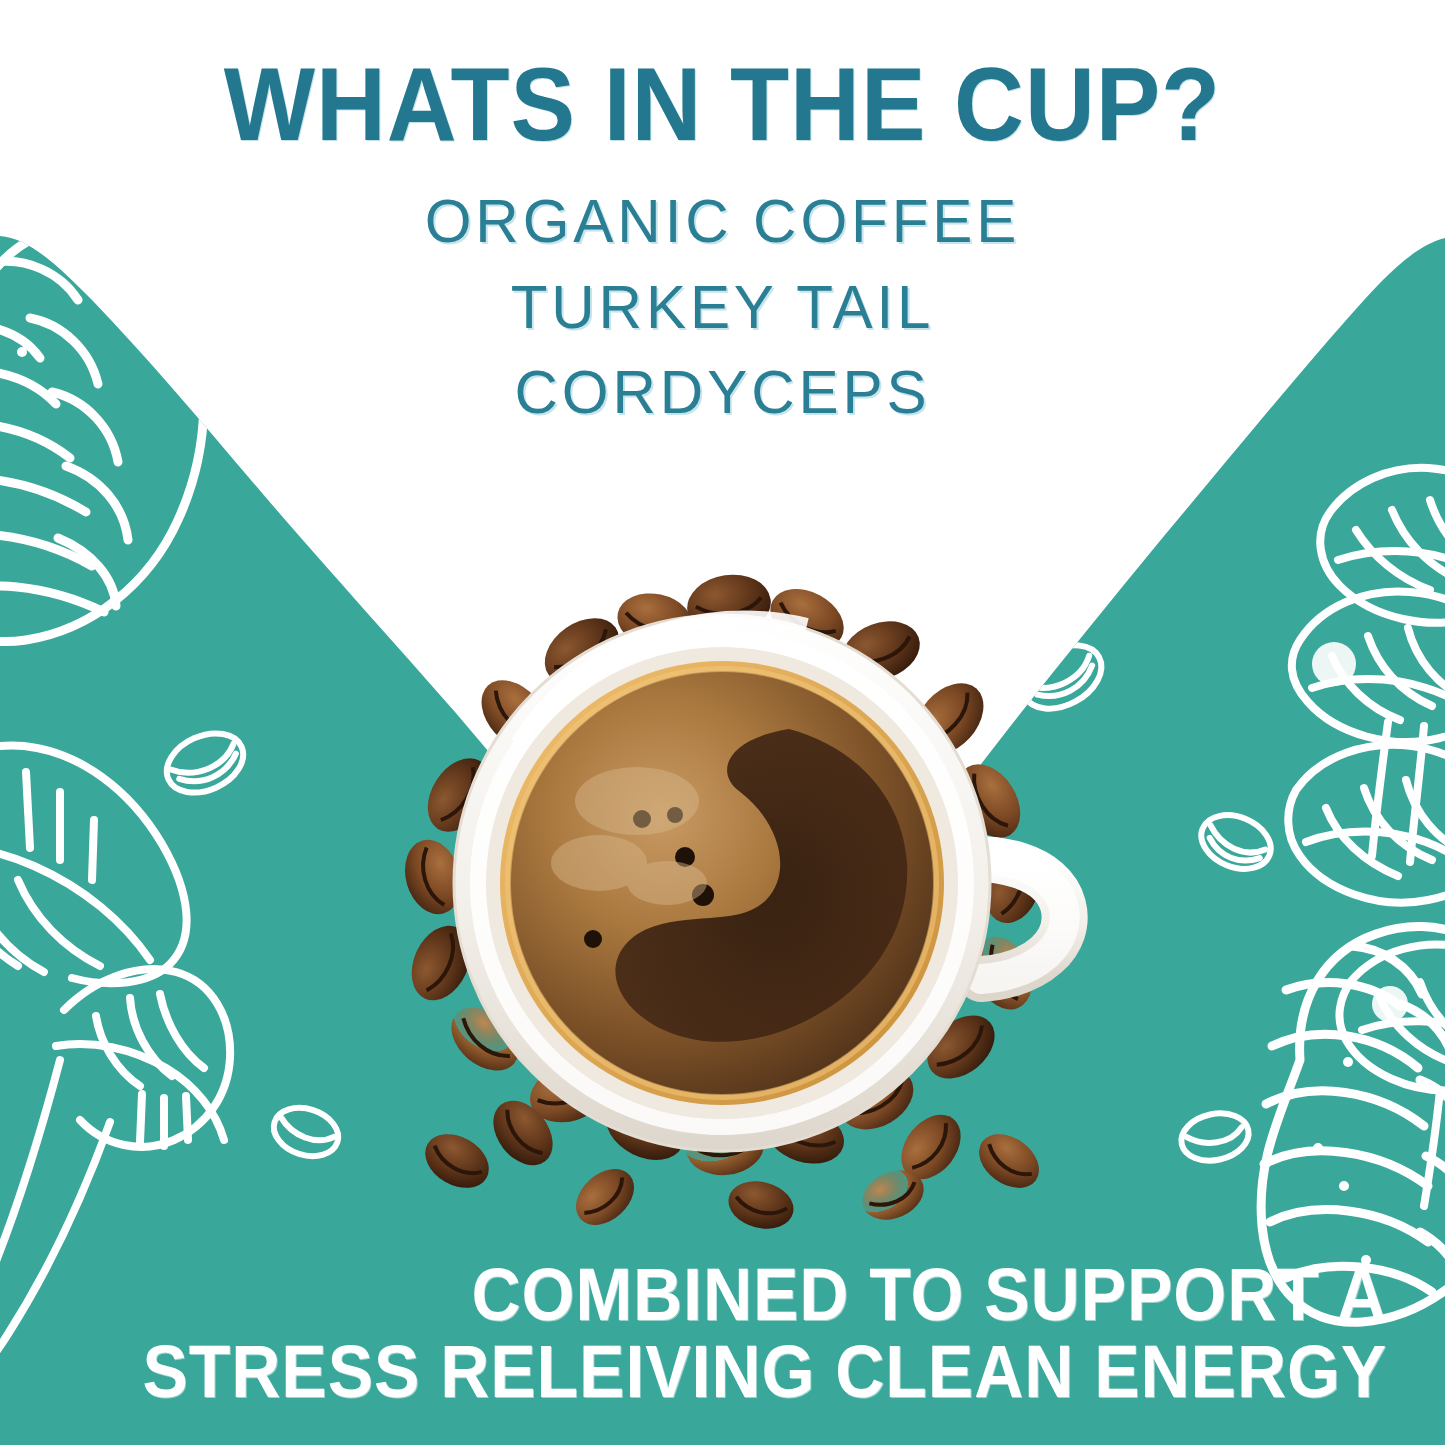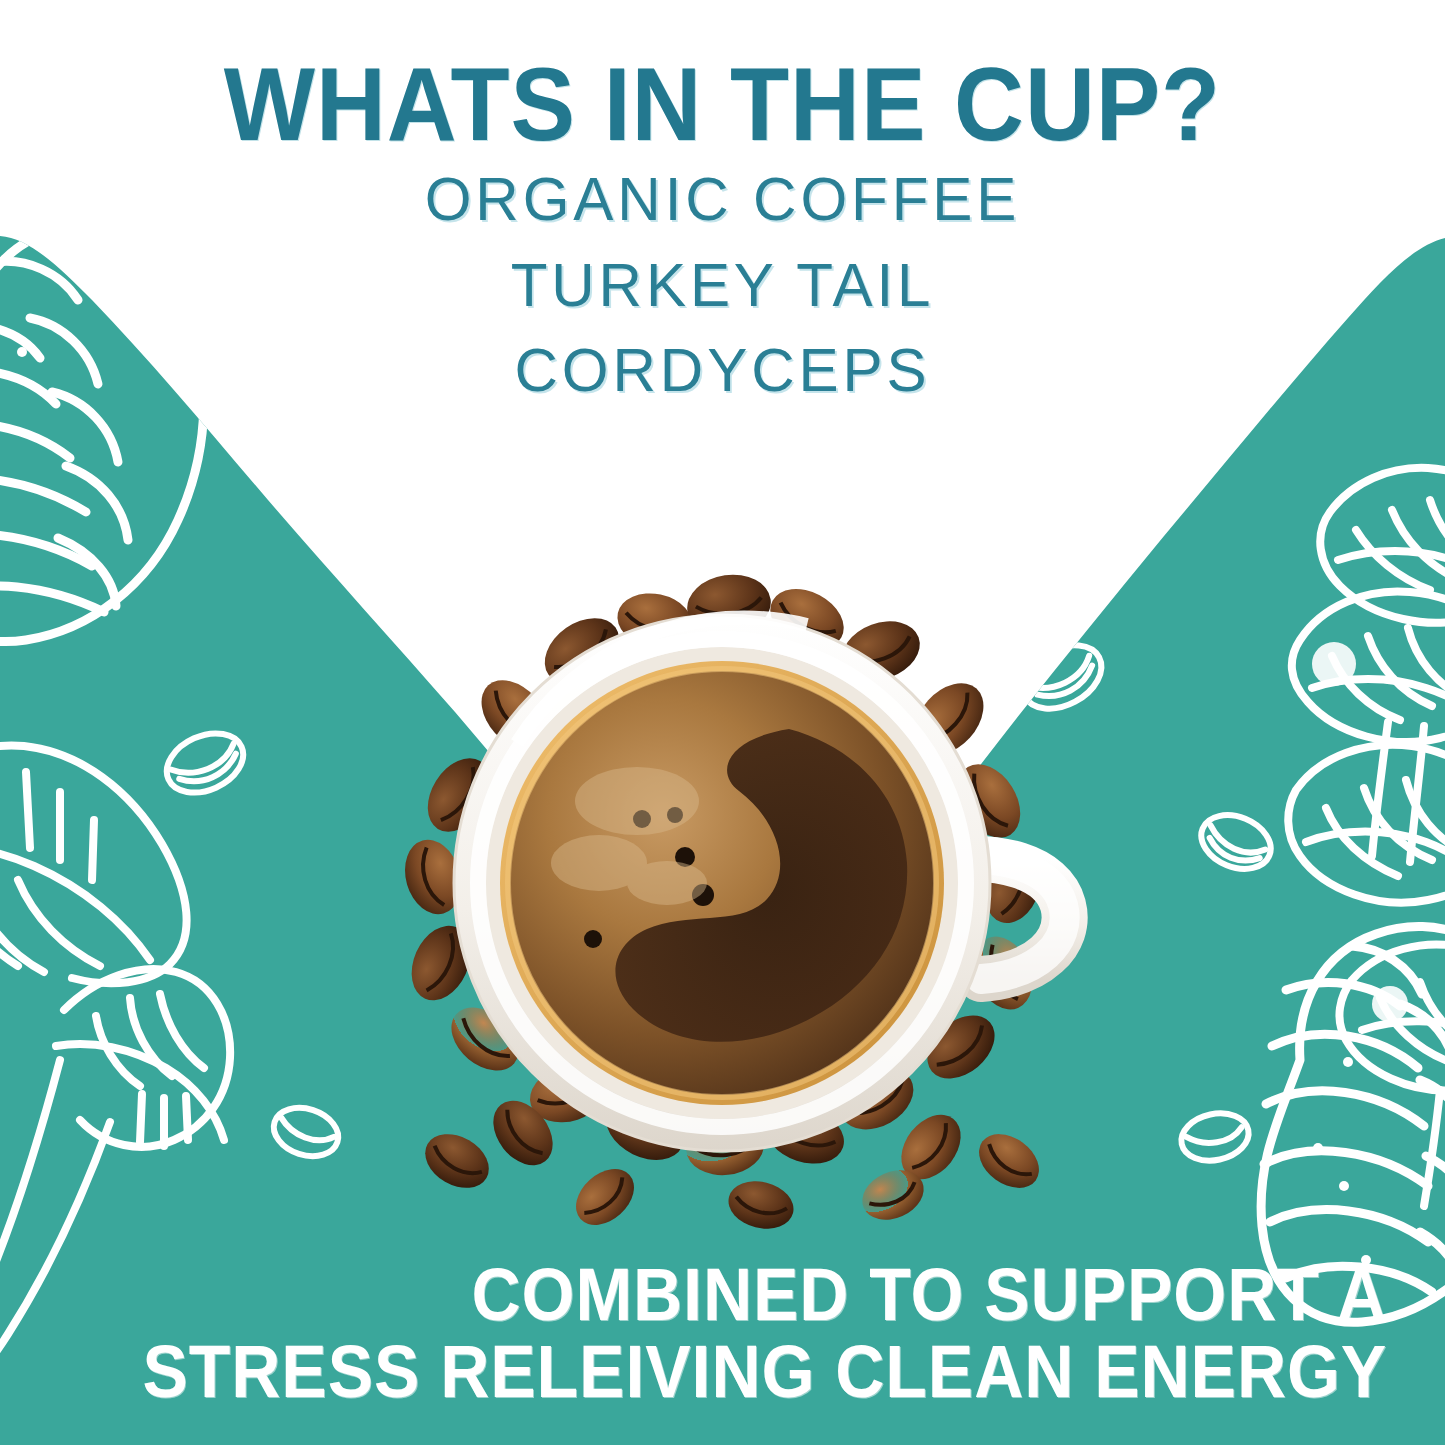--- a/index.html
+++ b/index.html
@@ -27,20 +27,21 @@
     font-weight:bold;
     font-size:104px;
     line-height:1.0;
     letter-spacing:1px;
     color:#23788f;
     transform:scaleX(.93);
     text-shadow:1px 1px 0 rgba(120,190,205,.45);
     margin:0;
   }
   .ingredients{
+    margin-top:22px;
   }
   .ingredient{
     display:block;
     font-family:"Liberation Sans", sans-serif;
     font-weight:normal;
     font-size:62px;
     line-height:1.38;
     letter-spacing:4px;
     color:#2a7f95;
     text-shadow:2px 2px 0 rgba(150,205,218,.55);

